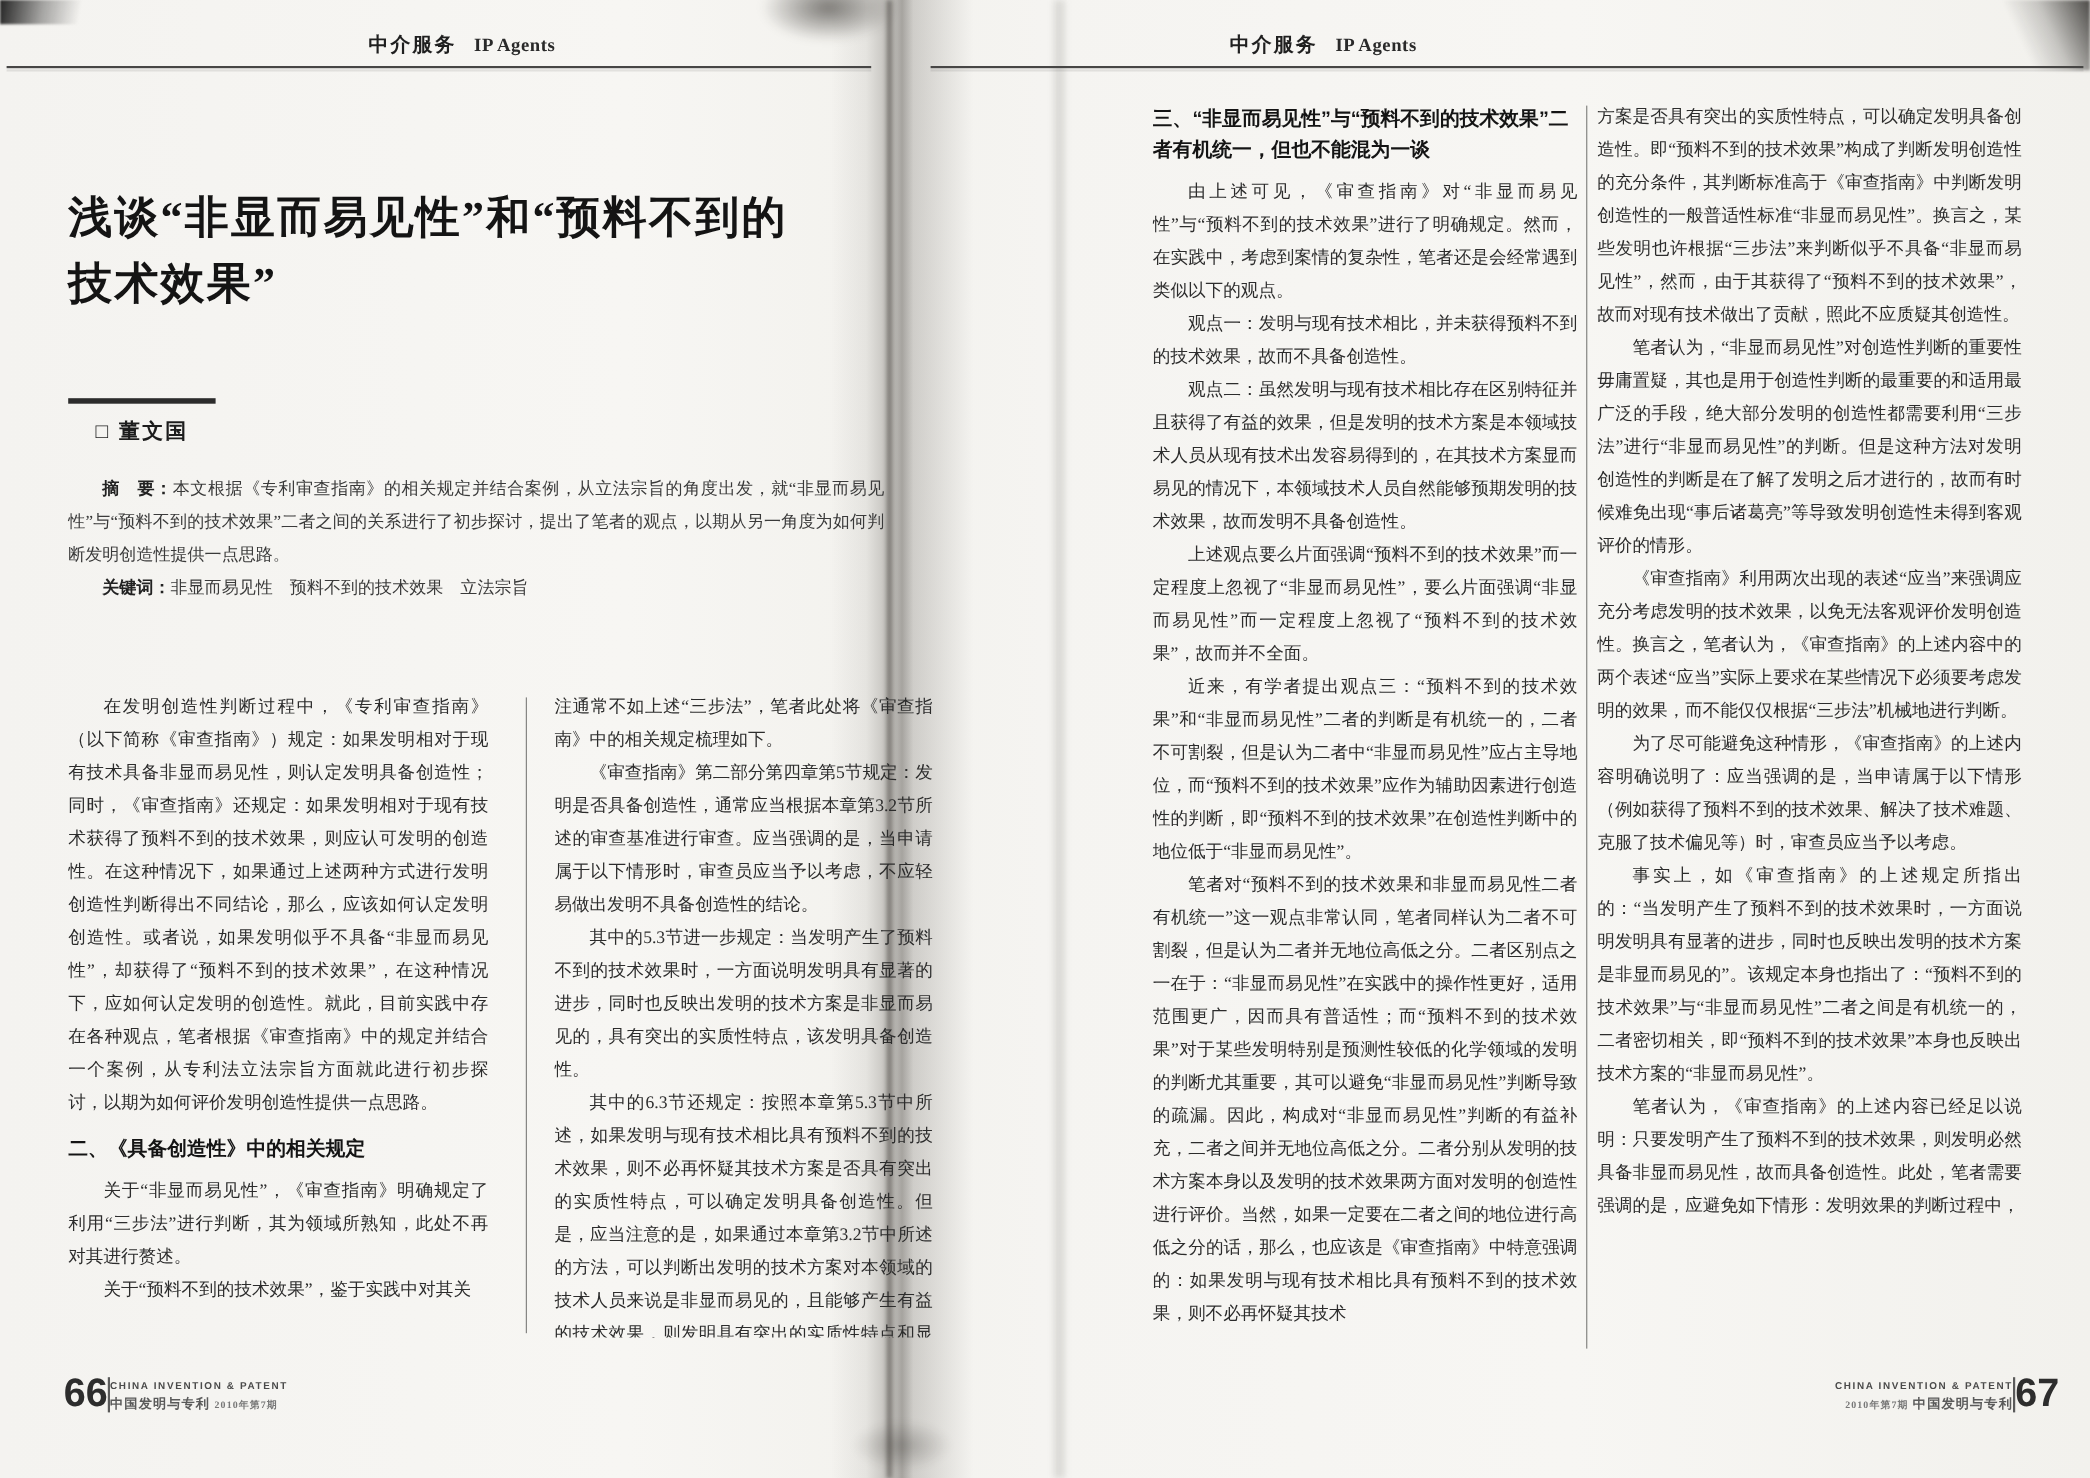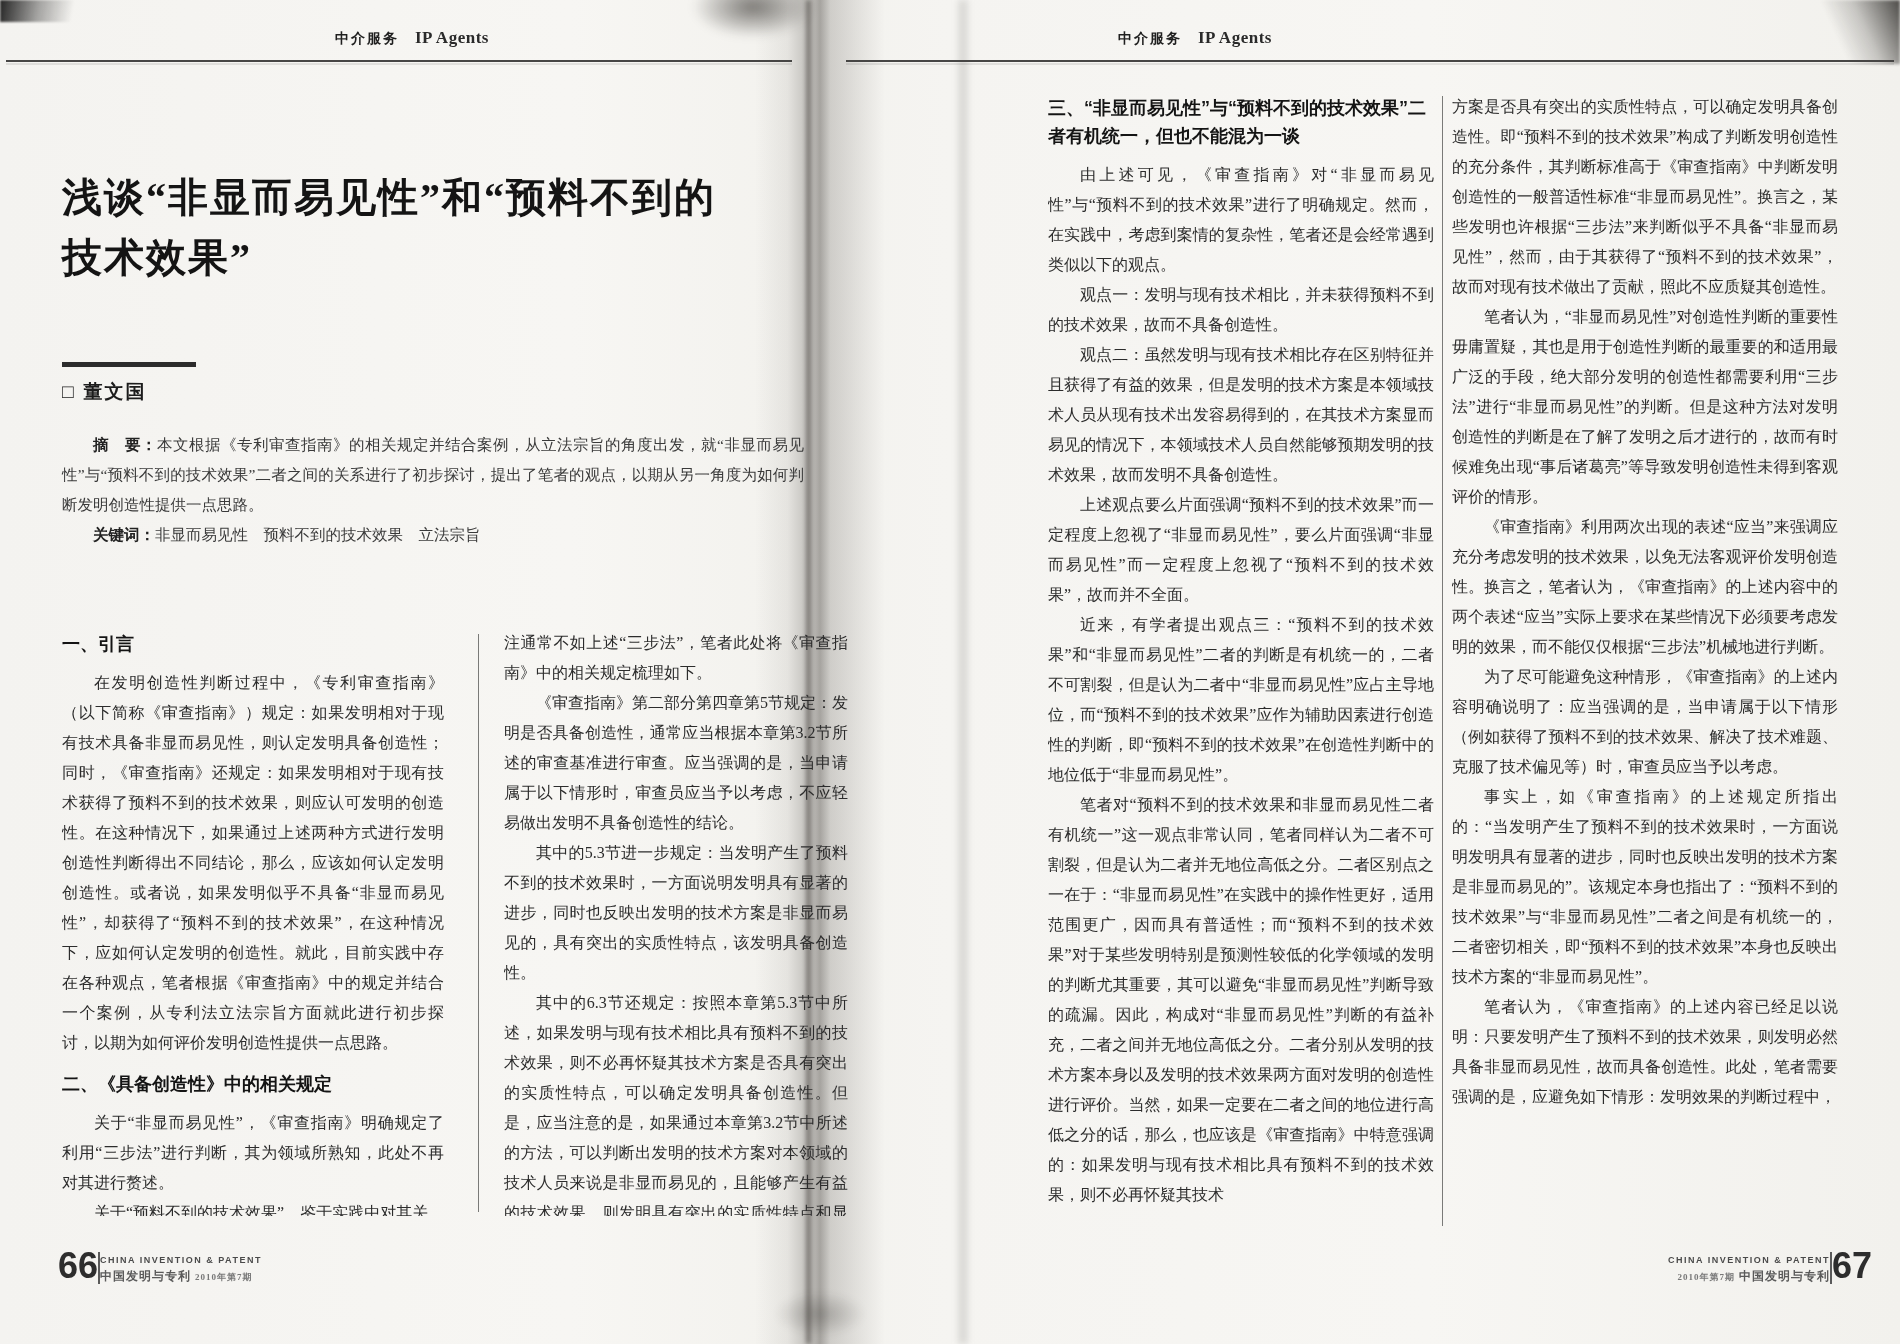--- a/index.html
+++ b/index.html
@@ -21,30 +21,30 @@
   .curl-top{position:absolute;left:668px;top:-36px;width:170px;height:86px;border-radius:50%;
     background:radial-gradient(closest-side,rgba(25,22,18,0.55),rgba(25,22,18,0) 72%);filter:blur(4px);}
   .corner-tl{position:absolute;left:0;top:0;width:96px;height:22px;
     background:linear-gradient(100deg,rgba(15,15,15,0.9) 0%,rgba(15,15,15,0.35) 40%,rgba(0,0,0,0) 75%);filter:blur(1px);}
   .corner-tr{position:absolute;right:0;top:0;width:78px;height:64px;
     background:linear-gradient(245deg,rgba(20,18,15,0.75) 0%,rgba(20,18,15,0.2) 45%,rgba(0,0,0,0) 75%);filter:blur(1.5px);}
   .edge-bottom{position:absolute;left:760px;bottom:0;width:120px;height:60px;
     background:radial-gradient(closest-side,rgba(30,27,23,0.25),rgba(0,0,0,0) 75%);filter:blur(3px);}
   
   .page-header{position:absolute;display:flex;align-items:baseline;gap:16px;}
-  .hdr-cn{font-family:Liberation Serif, serif;font-weight:700;font-size:14px;color:#1f1f1f;letter-spacing:2px;}
+  .hdr-cn{font-family:Liberation Serif, serif;font-weight:700;font-size:18px;color:#1f1f1f;letter-spacing:2px;}
   .hdr-en{font-family:"Liberation Serif","DejaVu Serif",serif;font-weight:700;font-size:17px;color:#2a2a2a;letter-spacing:0.5px;}
   .header-rule{position:absolute;height:2px;background:#474645;box-shadow:0 3px 0 rgba(70,70,70,0.12);}
   
   .title{position:absolute;left:62px;top:168px;width:724px;
     font-family:"Liberation Serif","DejaVu Serif",serif;font-weight:700;
     font-size:40px;line-height:60px;letter-spacing:2px;color:#141414;}
   .author-block{position:absolute;left:62px;top:362px;}
   .author-bar{width:134px;height:5px;background:#2c2c2c;margin-bottom:12px;}
-  .author-line{font-family:Liberation Sans, sans-serif;font-weight:700;font-size:19px;color:#1c1c1c;letter-spacing:2px;}
+  .author-line{font-family:Liberation Sans, sans-serif;font-weight:700;font-size:19px;color:#1c1c1c;letter-spacing:2px;text-align:center;}
   .author-marker{font-weight:400;margin-right:8px;}
   .abstract-block{position:absolute;left:62px;top:430px;width:742px;
     font-size:15.5px;line-height:30px;color:#3a3a3a;}
   .abstract-block p{margin:0;text-indent:2em;text-align:justify;}
   .lead{font-weight:700;color:#222;}
   
   .col{position:absolute;font-size:16px;line-height:30px;overflow:hidden;color:#2c2c2c;}
   .col-l1{left:62px;top:628px;width:382px;height:588px;}
   .col-l2{left:504px;top:628px;width:344px;height:588px;}
   .col-r1{left:1048px;top:92px;width:386px;height:1140px;}
@@ -105,21 +105,20 @@
       <span class="author-marker">□</span><span>董文国</span>
     </div>
   </div>
 
   <div class="abstract-block">
     <p><span class="lead">摘　要：</span><span>本文根据《专利审查指南》的相关规定并结合案例，从立法宗旨的角度出发，就“非显而易见性”与“预料不到的技术效果”二者之间的关系进行了初步探讨，提出了笔者的观点，以期从另一角度为如何判断发明创造性提供一点思路。</span></p>
     <p><span class="lead">关键词：</span><span>非显而易见性　预料不到的技术效果　立法宗旨</span></p>
   </div>
 
   <div class="col col-l1">
-      <h3 class="sec-h">一、引言</h3>
       <p class="para">在发明创造性判断过程中，《专利审查指南》（以下简称《审查指南》）规定：如果发明相对于现有技术具备非显而易见性，则认定发明具备创造性；同时，《审查指南》还规定：如果发明相对于现有技术获得了预料不到的技术效果，则应认可发明的创造性。在这种情况下，如果通过上述两种方式进行发明创造性判断得出不同结论，那么，应该如何认定发明创造性。或者说，如果发明似乎不具备“非显而易见性”，却获得了“预料不到的技术效果”，在这种情况下，应如何认定发明的创造性。就此，目前实践中存在各种观点，笔者根据《审查指南》中的规定并结合一个案例，从专利法立法宗旨方面就此进行初步探讨，以期为如何评价发明创造性提供一点思路。</p>
       <h3 class="sec-h">二、《具备创造性》中的相关规定</h3>
       <p class="para">关于“非显而易见性”，《审查指南》明确规定了利用“三步法”进行判断，其为领域所熟知，此处不再对其进行赘述。</p>
       <p class="para">关于“预料不到的技术效果”，鉴于实践中对其关</p>
     </div>
   <div class="col-rule rule-l"></div>
   <div class="col col-l2">
       <p class="para cont">注通常不如上述“三步法”，笔者此处将《审查指南》中的相关规定梳理如下。</p>
       <p class="para">《审查指南》第二部分第四章第5节规定：发明是否具备创造性，通常应当根据本章第3.2节所述的审查基准进行审查。应当强调的是，当申请属于以下情形时，审查员应当予以考虑，不应轻易做出发明不具备创造性的结论。</p>
       <p class="para">其中的5.3节进一步规定：当发明产生了预料不到的技术效果时，一方面说明发明具有显著的进步，同时也反映出发明的技术方案是非显而易见的，具有突出的实质性特点，该发明具备创造性。</p>

